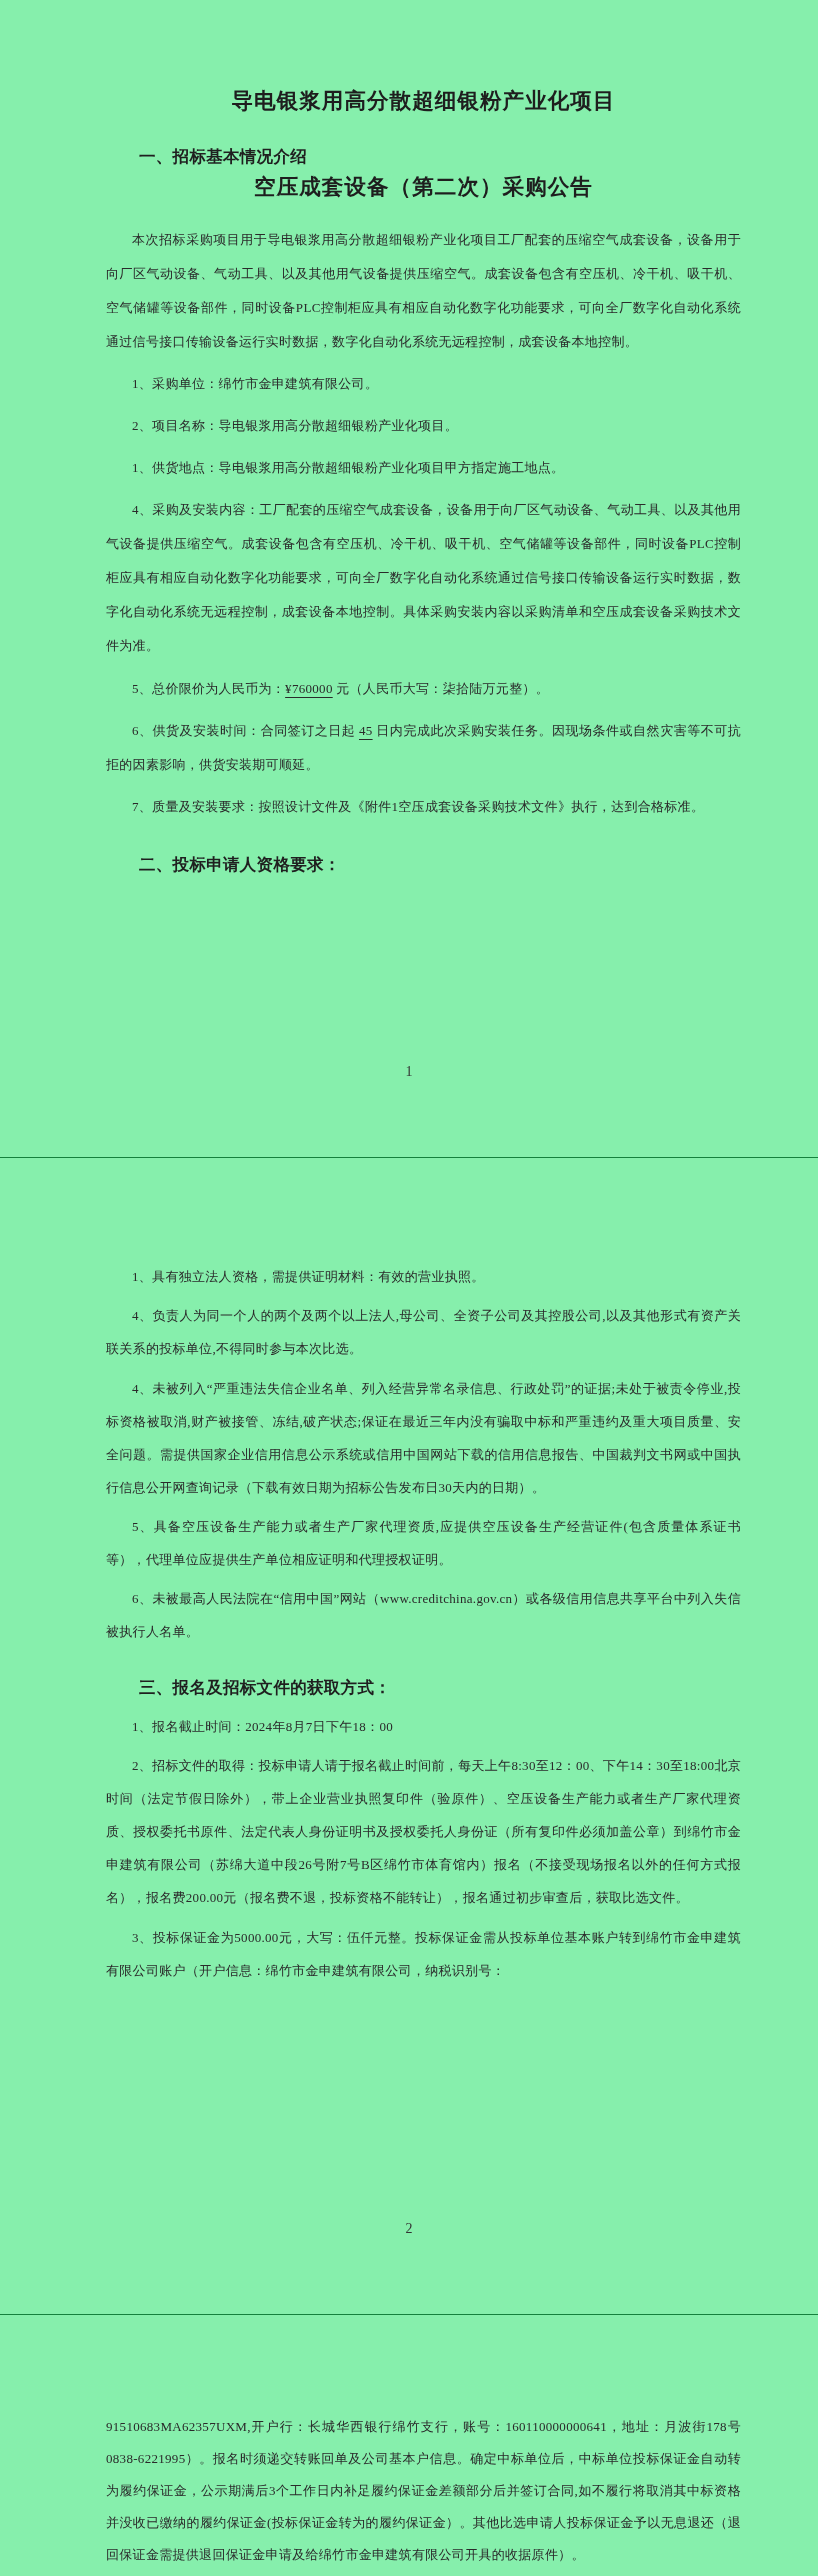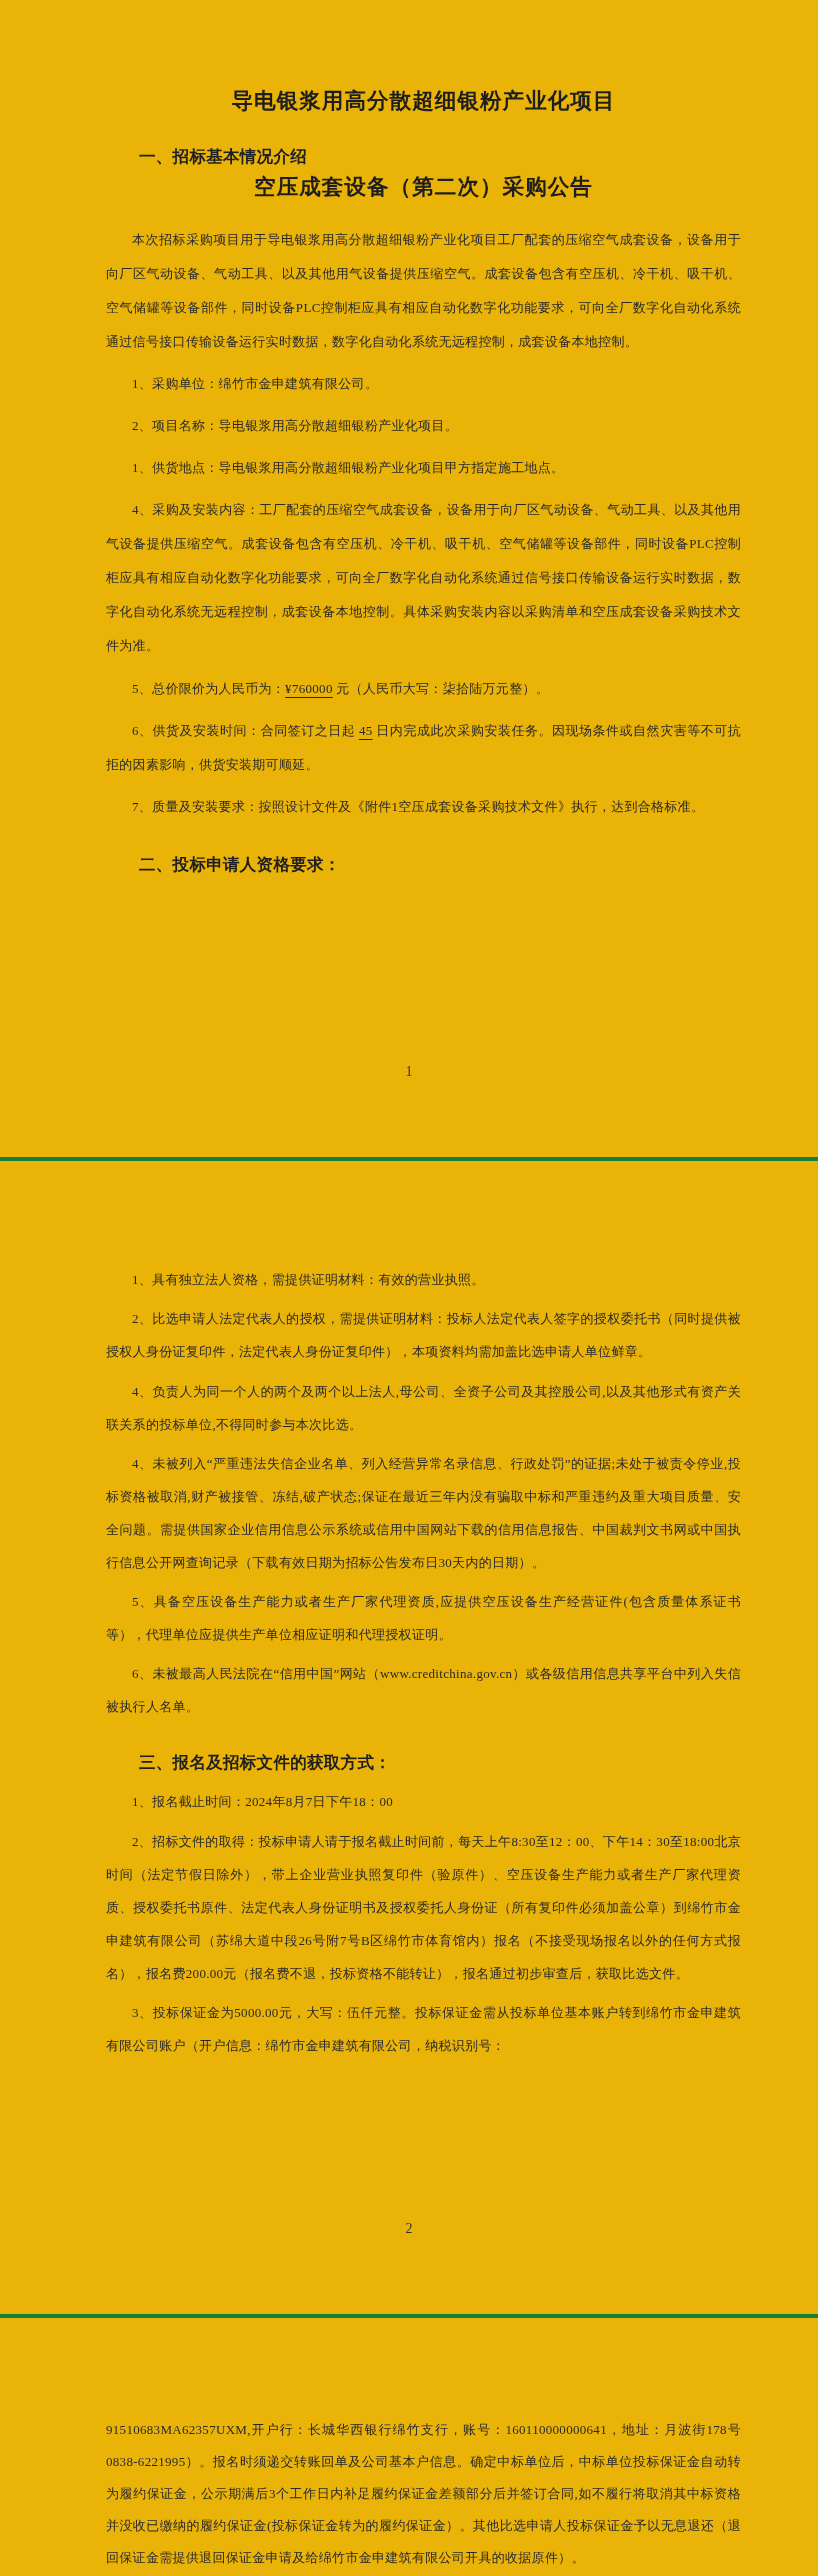--- a/index.html
+++ b/index.html
@@ -3,23 +3,23 @@
 <meta charset="utf-8">
 <title>采购公告</title>
 <style>
   html,body{margin:0;padding:0;background:#ffffff;}
   .doc{
     width:818px;height:3470px;position:relative;margin:0 auto;background:#ffffff;
     font-family:"Liberation Serif","DejaVu Serif",serif;color:#272727;
   }
   .page{
     width:818px;height:1157px;box-sizing:border-box;overflow:hidden;position:relative;
-    background:#eab308;padding:0 77px 0 106px;
+    background:#86efac;padding:0 77px 0 106px;
   }
-  .page + .page{border-top:4px solid #15803d;}
+  .page + .page{border-top:1px solid #15803d;}
   .page1{padding-top:87px;}
   .page2{padding-top:96px;}
   .page3{padding-top:96px;}
 
   .blk{
     font-size:13px;line-height:34px;letter-spacing:0.3px;text-align:justify;
     font-family:"Liberation Serif","DejaVu Serif",serif;color:#2a2a2a;
   }
   .title{
     font-size:21.6px;line-height:29px;font-weight:700;text-align:center;text-indent:0;
@@ -61,21 +61,20 @@
         <div class="blk item"><span>1、供货地点：导电银浆用高分散超细银粉产业化项目甲方指定施工地点。</span></div>
         <div class="blk item"><span>4、采购及安装内容：工厂配套的压缩空气成套设备，设备用于向厂区气动设备、气动工具、以及其他用气设备提供压缩空气。成套设备包含有空压机、冷干机、吸干机、空气储罐等设备部件，同时设备PLC控制柜应具有相应自动化数字化功能要求，可向全厂数字化自动化系统通过信号接口传输设备运行实时数据，数字化自动化系统无远程控制，成套设备本地控制。具体采购安装内容以采购清单和空压成套设备采购技术文件为准。</span></div>
         <div class="blk item"><span>5、总价限价为人民币为：</span><span class="u">¥760000</span><span> 元（人民币大写：柒拾陆万元整）。</span></div>
         <div class="blk item"><span>6、供货及安装时间：合同签订之日起 </span><span class="u">45</span><span> 日内完成此次采购安装任务。因现场条件或自然灾害等不可抗拒的因素影响，供货安装期可顺延。</span></div>
         <div class="blk item"><span>7、质量及安装要求：按照设计文件及《附件1空压成套设备采购技术文件》执行，达到合格标准。</span></div>
         <div class="blk heading"><span>二、投标申请人资格要求：</span></div>
         <div class="pagenum">1</div>
       </div>
       <div class="page page2">
         <div class="blk item"><span>1、具有独立法人资格，需提供证明材料：有效的营业执照。</span></div>
-        <div class="blk item"><span>2、比选申请人法定代表人的授权，需提供证明材料：投标人法定代表人签字的授权委托书（同时提供被授权人身份证复印件，法定代表人身份证复印件），本项资料均需加盖比选申请人单位鲜章。</span></div>
         <div class="blk item"><span>4、负责人为同一个人的两个及两个以上法人,母公司、全资子公司及其控股公司,以及其他形式有资产关联关系的投标单位,不得同时参与本次比选。</span></div>
         <div class="blk item"><span>4、未被列入“严重违法失信企业名单、列入经营异常名录信息、行政处罚”的证据;未处于被责令停业,投标资格被取消,财产被接管、冻结,破产状态;保证在最近三年内没有骗取中标和严重违约及重大项目质量、安全问题。需提供国家企业信用信息公示系统或信用中国网站下载的信用信息报告、中国裁判文书网或中国执行信息公开网查询记录（下载有效日期为招标公告发布日30天内的日期）。</span></div>
         <div class="blk item"><span>5、具备空压设备生产能力或者生产厂家代理资质,应提供空压设备生产经营证件(包含质量体系证书等），代理单位应提供生产单位相应证明和代理授权证明。</span></div>
         <div class="blk item"><span>6、未被最高人民法院在“信用中国”网站（www.creditchina.gov.cn）或各级信用信息共享平台中列入失信被执行人名单。</span></div>
         <div class="blk heading"><span>三、报名及招标文件的获取方式：</span></div>
         <div class="blk item"><span>1、报名截止时间：2024年8月7日下午18：00</span></div>
         <div class="blk item"><span>2、招标文件的取得：投标申请人请于报名截止时间前，每天上午8:30至12：00、下午14：30至18:00北京时间（法定节假日除外），带上企业营业执照复印件（验原件）、空压设备生产能力或者生产厂家代理资质、授权委托书原件、法定代表人身份证明书及授权委托人身份证（所有复印件必须加盖公章）到绵竹市金申建筑有限公司（苏绵大道中段26号附7号B区绵竹市体育馆内）报名（不接受现场报名以外的任何方式报名），报名费200.00元（报名费不退，投标资格不能转让），报名通过初步审查后，获取比选文件。</span></div>
         <div class="blk item"><span>3、投标保证金为5000.00元，大写：伍仟元整。投标保证金需从投标单位基本账户转到绵竹市金申建筑有限公司账户（开户信息：绵竹市金申建筑有限公司，纳税识别号：</span></div>
         <div class="pagenum">2</div>
       </div>

